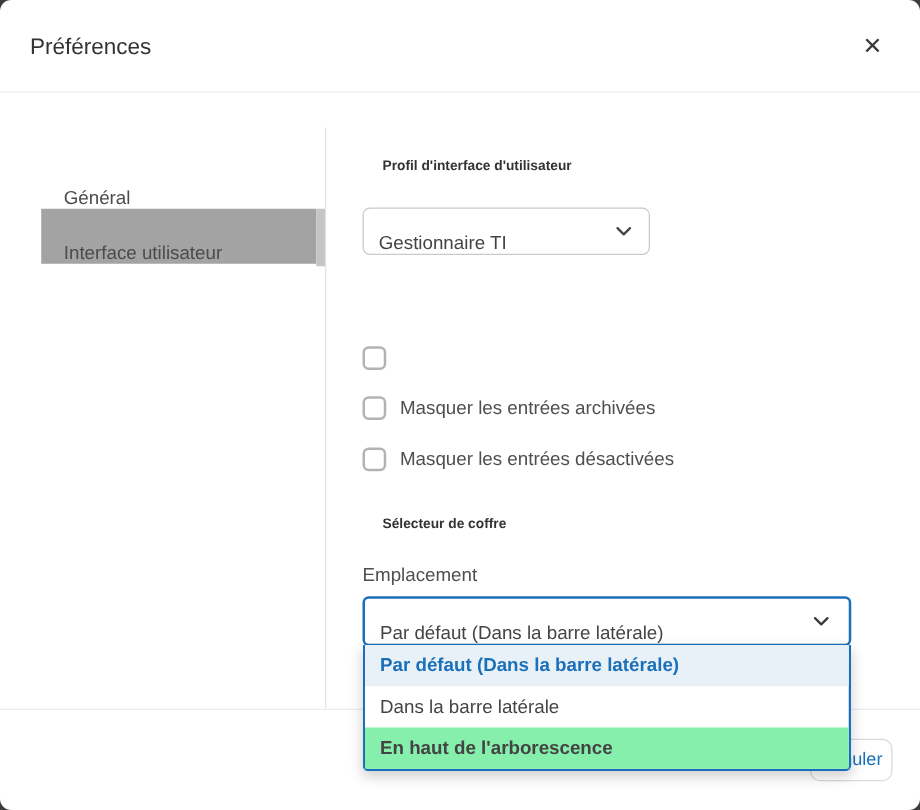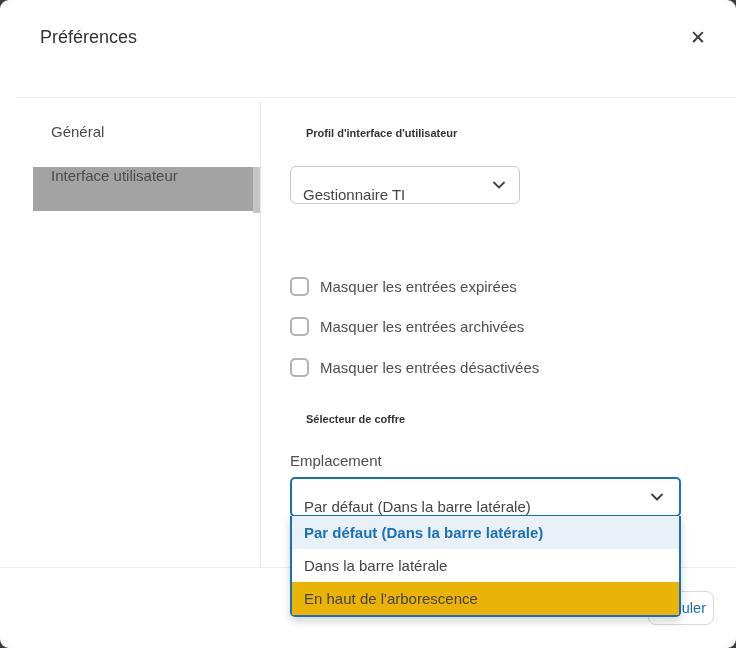--- a/index.html
+++ b/index.html
@@ -11,21 +11,21 @@
   }
   .dialog{
     position:relative;
     width:736px;height:648px;
     background:#ffffff;
     border-radius:9px;
     overflow:hidden;
   }
   
   .header{
-    position:absolute;top:0;left:16px;right:0;height:98px;
+    position:absolute;top:0;left:0;right:0;height:74px;
     border-bottom:1px solid #e8eef3;
     box-sizing:border-box;
   }
   .header .title{
     position:absolute;left:24px;top:27px;
     font-size:18px;color:#333;font-weight:400;
   }
   .close-btn{
     position:absolute;right:22px;top:22px;
     width:32px;height:32px;
@@ -35,21 +35,21 @@
   }
   
   .main{position:absolute;top:78px;left:0;right:0;bottom:0;}
   .v-divider{
     position:absolute;left:260px;top:24px;width:1px;height:465px;
     background:#e3e3e3;
   }
   
   .side-item{
     position:absolute;left:33px;width:220px;height:44px;
-    display:flex;align-items:flex-start;
+    display:flex;align-items:flex-end;
     padding-left:18px;box-sizing:border-box;
     font-size:15px;color:#4b4b4b;cursor:pointer;
   }
   .side-item.item-0{top:45px;}
   .side-item.item-1{top:89px;background:#a3a3a3;}
   .side-scroll-thumb{
     position:absolute;left:253px;top:89px;width:7px;height:46px;
     background:#c5c5c5;
   }
   
@@ -110,21 +110,21 @@
     background:#fff;border:2px solid #1a70b8;border-top-width:0;
     border-radius:0 0 5px 5px;
     box-shadow:0 4px 10px rgba(0,0,0,0.18);
     z-index:5;
   }
   .dd-option{
     height:33px;display:flex;align-items:center;
     padding:0 12px;font-size:15px;color:#444;cursor:pointer;
   }
   .dd-option.selected{background:#e8f1f8;color:#1b70b8;font-weight:700;}
-  .dd-option.hovered{background:#eab308;}
+  .dd-option.hovered{background:#86efac;font-weight:bold;}
 </style>
 </head>
 <body>
 
 <div class="dialog">
 
   <div class="header">
     <span class="title">Préférences</span>
     <button class="close-btn">
       <span>✕</span>
@@ -154,21 +154,20 @@
         <span class="chev">
           <svg width="16" height="16" viewBox="0 0 16 16">
               <polyline points="3,5.5 8,10.5 13,5.5" fill="none" stroke="#444" stroke-width="1.8" stroke-linecap="round" stroke-linejoin="round"></polyline>
             </svg>
         </span>
       </div>
 
 
       <div class="cb-row r0">
         <span class="cb-box"></span>
-        <span class="cb-text">Masquer les entrées expirées</span>
       </div>
       <div class="cb-row r1">
         <span class="cb-box"></span>
         <span class="cb-text">Masquer les entrées archivées</span>
       </div>
       <div class="cb-row r2">
         <span class="cb-box"></span>
         <span class="cb-text">Masquer les entrées désactivées</span>
       </div>
 

